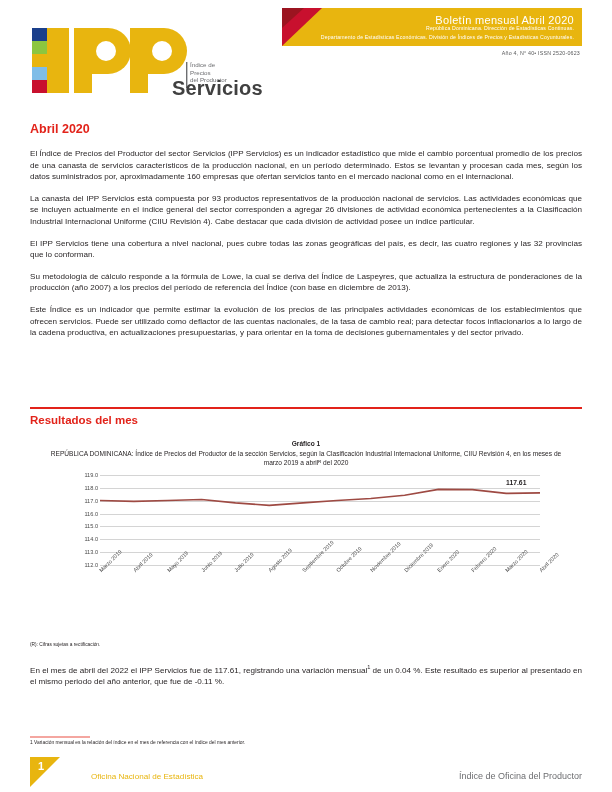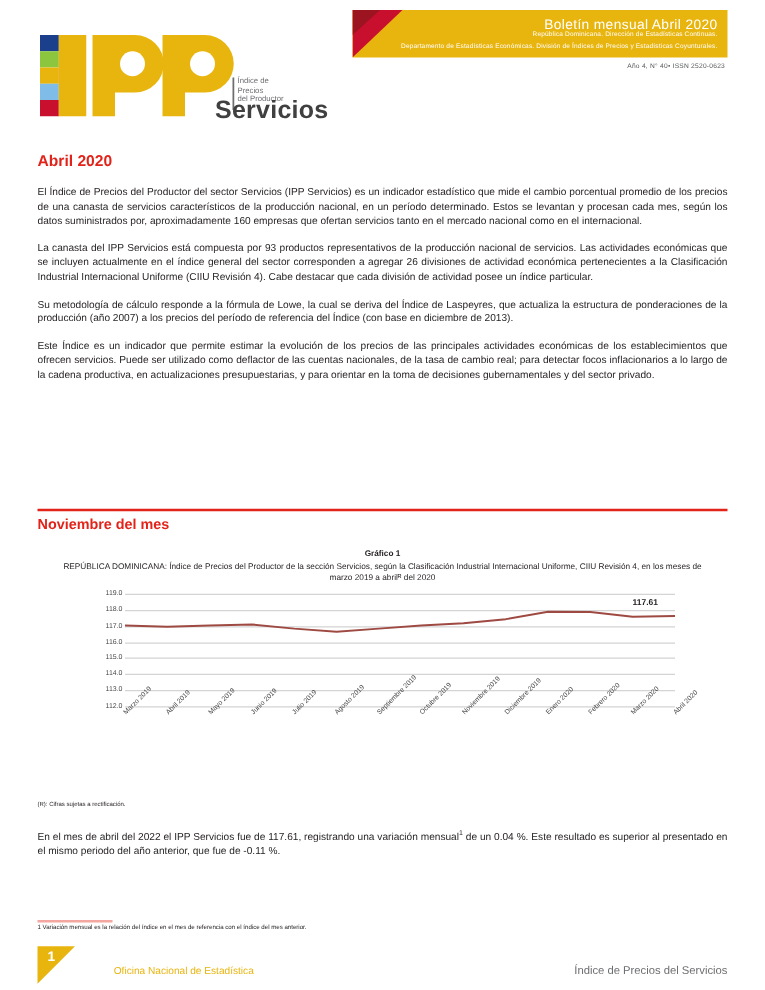--- a/index.html
+++ b/index.html
@@ -333,26 +333,27 @@
     <div class="banner-sub1">República Dominicana. Dirección de Estadísticas Continuas.</div>
     <div class="banner-sub2">Departamento de Estadísticas Económicas. División de Índices de Precios y Estadísticas Coyunturales.</div>
   </div>
   <div class="banner-issn">Año 4, N° 40• ISSN 2520-0623</div>
 </div>
 
 <div class="content">
   <div class="month-heading">Abril 2020</div>
   <p class="body-text">El Índice de Precios del Productor del sector Servicios (IPP Servicios) es un indicador estadístico que mide el cambio porcentual promedio de los precios de una canasta de servicios característicos de la producción nacional, en un período determinado. Estos se levantan y procesan cada mes, según los datos suministrados por, aproximadamente 160 empresas que ofertan servicios tanto en el mercado nacional como en el internacional.</p>
   <p class="body-text">La canasta del IPP Servicios está compuesta por 93 productos representativos de la producción nacional de servicios. Las actividades económicas que se incluyen actualmente en el índice general del sector corresponden a agregar 26 divisiones de actividad económica pertenecientes a la Clasificación Industrial Internacional Uniforme (CIIU Revisión 4). Cabe destacar que cada división de actividad posee un índice particular.</p>
+  <p class="body-text">El IPP Servicios tiene una cobertura a nivel nacional, pues cubre todas las zonas geográficas del país, es decir, las cuatro regiones y las 32 provincias que lo conforman.</p>
   <p class="body-text">Su metodología de cálculo responde a la fórmula de Lowe, la cual se deriva del Índice de Laspeyres, que actualiza la estructura de ponderaciones de la producción (año 2007) a los precios del período de referencia del Índice (con base en diciembre de 2013).</p>
   <p class="body-text">Este Índice es un indicador que permite estimar la evolución de los precios de las principales actividades económicas de los establecimientos que ofrecen servicios. Puede ser utilizado como deflactor de las cuentas nacionales, de la tasa de cambio real; para detectar focos inflacionarios a lo largo de la cadena productiva, en actualizaciones presupuestarias, y para orientar en la toma de decisiones gubernamentales y del sector privado.</p>
 </div>
 
 <div class="rule-red"></div>
-<div class="results-heading">Noviembre del mes</div>
+<div class="results-heading">Resultados del mes</div>
 
 <div class="chart-wrap">
   <div class="chart-number">Gráfico 1</div>
   <div class="chart-title">REPÚBLICA DOMINICANA: Índice de Precios del Productor de la sección Servicios, según la Clasificación Industrial Internacional Uniforme, CIIU Revisión 4, en los meses de marzo 2019 a  abrilᴿ del 2020</div>
 
   <div class="plot-area">
     <div class="plot-bg"></div>
     <div id="grid-and-ticks">
         <div class="gridline" style="top: 0px;"></div>
         <div class="ytick" style="top: 0px;">119.0</div>
@@ -397,13 +398,13 @@
 <div class="chart-note">(R): Cifras sujetas a rectificación.</div>
 
 <div class="closing"><span>En el mes de abril del 2022 el IPP Servicios fue de 117.61, registrando una variación mensual</span><sup>1</sup><span> de un 0.04 %. Este resultado es superior al presentado en el mismo periodo del año anterior, que fue de -0.11 %.</span></div>
 
 <div class="foot-rule"></div>
 <div class="footnote-1">1  Variación mensual es la relación del índice en el mes de referencia con el índice del mes anterior.</div>
 
 <div class="footer-triangle"></div>
 <div class="footer-pagenum">1</div>
 <div class="footer-left-text">Oficina Nacional de Estadística</div>
-<div class="footer-right-text">Índice de Precios del Servicios</div>
+<div class="footer-right-text">Índice de Oficina del Productor</div>
 
 </body></html>

